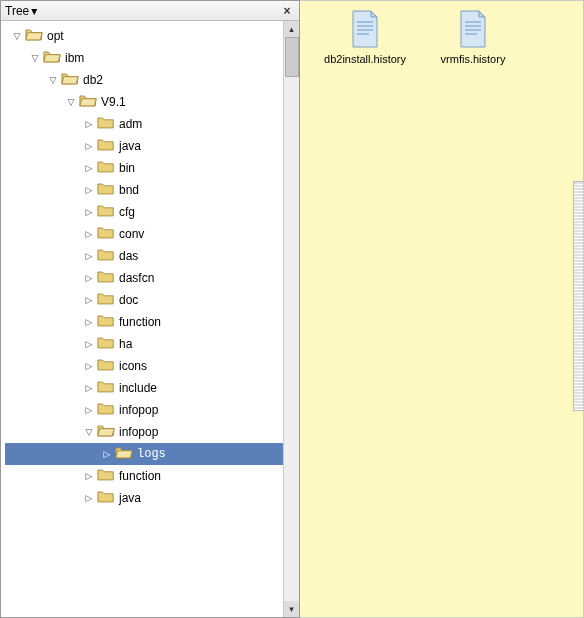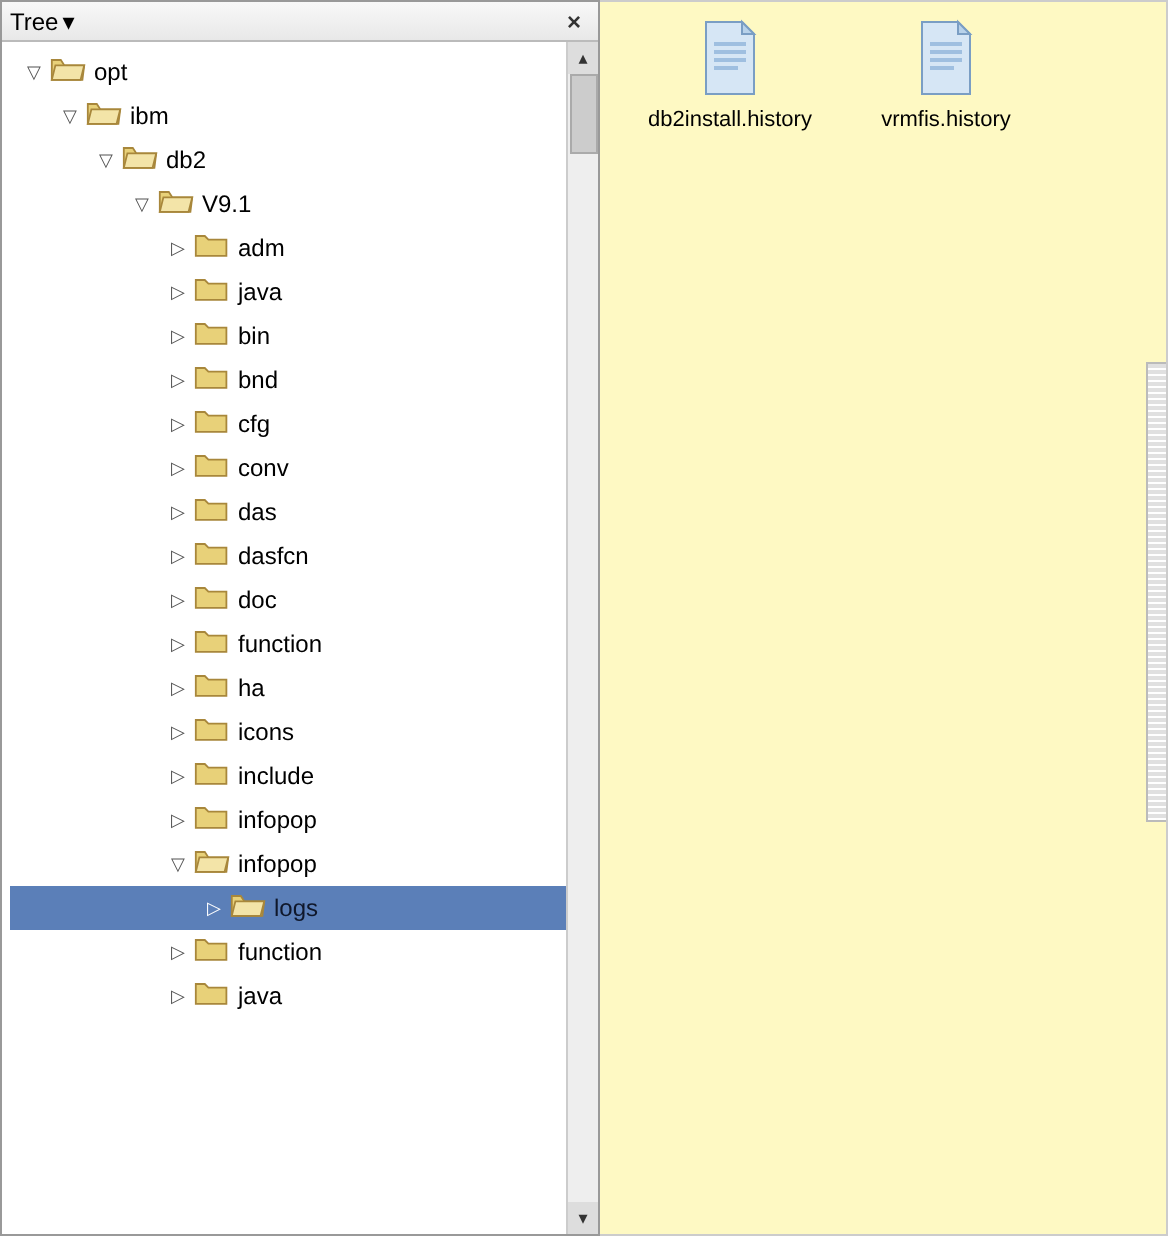--- a/index.html
+++ b/index.html
@@ -86,21 +86,21 @@
   .row {
     display: flex;
     align-items: center;
     height: 22px;
     cursor: pointer;
   }
   .row.selected {
     background: #5b7fb8;
     color: #fff;
   }
-  .row.selected .label { color: #0f172a; }
+  .row.selected .label { color: #ffffff; font-family: Liberation Mono, monospace; }
   .toggle {
     width: 12px;
     text-align: center;
     font-size: 9px;
     color: #555;
     margin-right: 2px;
     flex-shrink: 0;
   }
   .row.selected .toggle { color: #fff; }
   .folder-icon {

